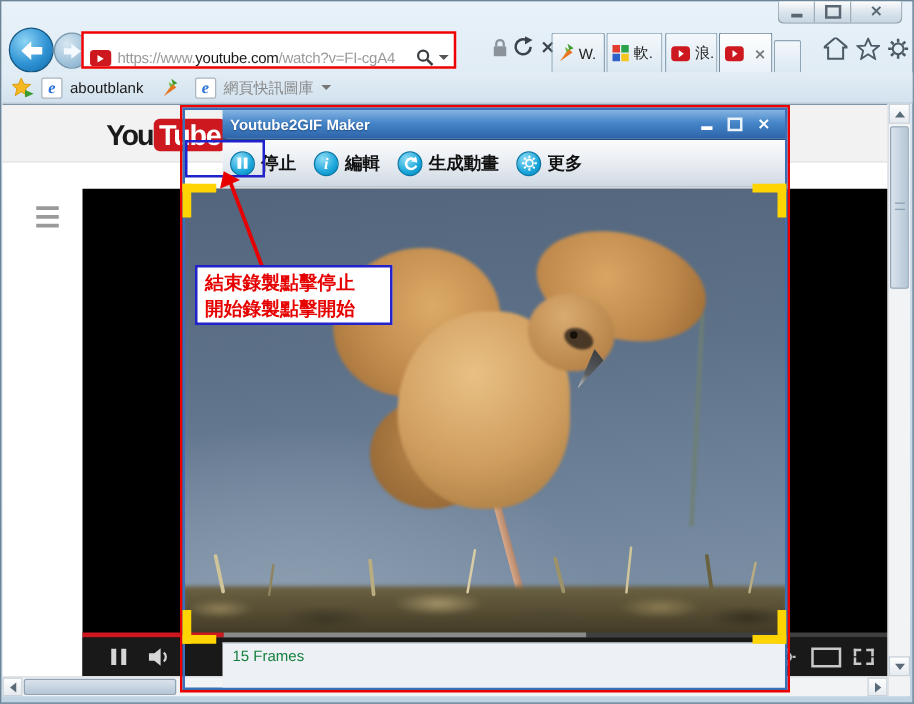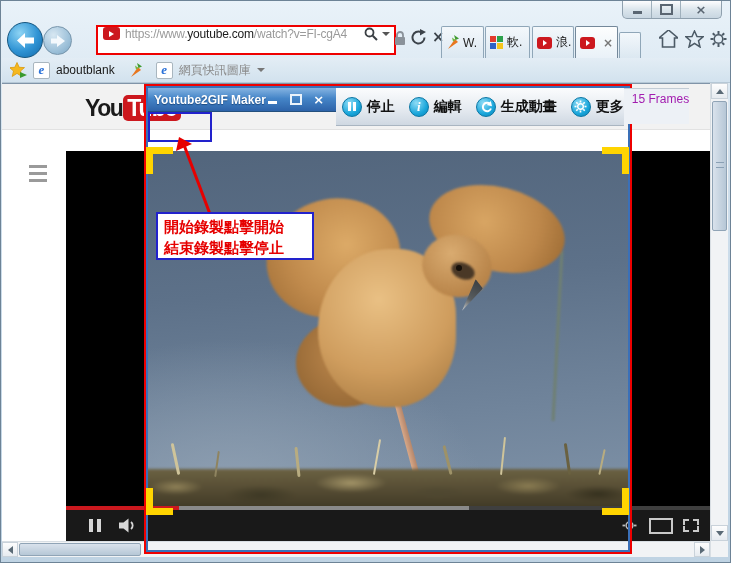--- a/index.html
+++ b/index.html
@@ -15,22 +15,22 @@
   .winbtn:last-child{border-right:none;width:40px;}
   .glyph-min{width:9px;height:3px;background:#5a6672;margin-top:6px;}
   .glyph-max{width:9px;height:7px;border:2px solid #5a6672;}
   .glyph-x{color:#5a6672;font-weight:bold;font-size:13px;line-height:13px;font-family:"DejaVu Sans",sans-serif;}
   
   .navcircle{border-radius:50%;display:flex;align-items:center;justify-content:center;}
   .back{left:6px;top:21px;width:34px;height:34px;
     background:radial-gradient(circle at 35% 30%,#8ed4f4,#2f93d4 55%,#1268a8);border:1px solid #14557f;}
   .fwd{left:42px;top:25px;width:27px;height:27px;
     background:radial-gradient(circle at 35% 30%,#d7e7f2,#9fc2da 60%,#7ba6c4);border:1px solid #7795ab;}
-  .addrbar{left:95px;top:24px;width:300px;height:30px;background:#fff;border:2px solid #ee0000;
-    box-sizing:border-box;display:flex;align-items:flex-start;overflow:hidden;}
+  .addrbar{left:64px;top:24px;width:300px;height:30px;background:#fff;border:2px solid #ee0000;
+    box-sizing:border-box;display:flex;align-items:flex-end;overflow:hidden;}
   .favicon-yt{width:17px;height:13px;background:#cc181e;border-radius:3px;display:flex;align-items:center;justify-content:center;flex:none;}
   .play-tri{width:0;height:0;border-left:5px solid #fff;border-top:3px solid transparent;border-bottom:3px solid transparent;}
   .url{font-size:12px;letter-spacing:-0.2px;white-space:nowrap;margin-left:5px;}
   .url .dom{color:#1b1b1b;} .url .dim{color:#9a9a9a;}
   .addr-tools{margin-left:auto;display:flex;align-items:center;gap:4px;padding-right:4px;}
   .dd-tri{width:0;height:0;border-top:4px solid #555;border-left:4px solid transparent;border-right:4px solid transparent;}
   .ico-txt{font-family:"DejaVu Sans",sans-serif;color:#3c434a;font-size:15px;font-weight:bold;line-height:16px;}
   
   .tab{top:25px;height:32px;box-sizing:border-box;border:1px solid #8fa6b8;border-bottom:none;border-radius:2px 2px 0 0;
     background:linear-gradient(180deg,rgba(255,255,255,.55),rgba(215,228,238,.5));display:flex;align-items:center;padding:0 4px;gap:4px;}
@@ -71,40 +71,40 @@
   .hscroll{left:1px;top:540px;width:708px;height:16px;background:#f1f3f5;border-top:1px solid #d8dee3;box-sizing:border-box;}
   .sb-btn{position:absolute;display:flex;align-items:center;justify-content:center;background:linear-gradient(180deg,#fdfdfd,#e6ebf0);border:1px solid #c9d2da;box-sizing:border-box;}
   .tri-up{width:0;height:0;border-bottom:5px solid #5a6a76;border-left:4px solid transparent;border-right:4px solid transparent;}
   .tri-dn{width:0;height:0;border-top:5px solid #5a6a76;border-left:4px solid transparent;border-right:4px solid transparent;}
   .tri-l{width:0;height:0;border-right:5px solid #5a6a76;border-top:4px solid transparent;border-bottom:4px solid transparent;}
   .tri-r{width:0;height:0;border-left:5px solid #5a6a76;border-top:4px solid transparent;border-bottom:4px solid transparent;}
   .thumb{position:absolute;background:linear-gradient(90deg,#d9e2ec,#b6c7d6);border:1px solid #90a4b6;border-radius:2px;box-sizing:border-box;}
   .thumb.h{background:linear-gradient(180deg,#d9e2ec,#b6c7d6);}
   
   .dialog{left:143px;top:83px;width:488px;height:470px;border:2px solid #ee0000;box-sizing:border-box;z-index:10;}
-  .dlg-inner{width:100%;height:100%;border:2px solid #3a70b8;box-sizing:border-box;display:flex;flex-direction:row;}
+  .dlg-inner{width:100%;height:100%;border:2px solid #3a70b8;box-sizing:border-box;display:flex;flex-direction:column;padding-left:30px;}
   .dlg-title{height:23px;flex:none;display:flex;align-items:center;padding:0 6px;
     background:linear-gradient(180deg,#85b4e2 0%,#4585c8 45%,#2d63a9 100%);border-bottom:1px solid #24507e;}
   .dlg-title-text{color:#fff;font-weight:bold;font-size:12px;text-shadow:0 1px 1px #1c4a80;}
   .dlg-ctrl{margin-left:auto;display:flex;gap:9px;align-items:center;padding-right:4px;}
   .dlg-ctrl .c{width:14px;height:13px;display:flex;align-items:center;justify-content:center;}
   .dg-min{width:9px;height:3px;background:#fff;margin-top:5px;}
   .dg-max{width:8px;height:7px;border:2px solid #eaf2fa;}
   .dg-x{color:#fff;font-weight:bold;font-size:13px;font-family:"DejaVu Sans",sans-serif;}
   .dlg-toolbar{height:37px;flex:none;display:flex;align-items:center;gap:14px;padding-left:6px;
     background:linear-gradient(180deg,#fbfcfd 0%,#e6ebf1 55%,#cfd8e2 100%);border-bottom:1px solid #a9b5c1;}
   .dlg-btn{display:flex;align-items:center;gap:5px;}
   .cicon{width:20px;height:20px;border-radius:50%;flex:none;display:flex;align-items:center;justify-content:center;
     background:radial-gradient(circle at 35% 28%,#8fdcf6,#18a5da 62%,#0c82b4);border:1px solid #0a76a4;box-sizing:border-box;}
   .dlg-btn-label{font-size:14px;font-weight:bold;color:#111;}
   .pause2{display:flex;gap:2px;} .pause2 i{width:3px;height:9px;background:#fff;display:block;}
   .info-i{color:#fff;font-family:"Liberation Serif",serif;font-style:italic;font-weight:bold;font-size:13px;line-height:13px;}
   .dlg-mid{flex:1;pointer-events:none;}
   .dlg-status{height:36px;flex:none;background:#edf1f6;border-top:1px solid #c3ccd5;padding:2px 0 0 8px;box-sizing:border-box;}
-  .status-line{font-size:12px;line-height:16px;color:#a21caf;}
+  .status-line{font-size:12px;line-height:16px;color:#15803d;}
   
   .marker{z-index:40;width:27px;height:27px;box-sizing:border-box;}
   .blue-rect{left:147px;top:111px;width:64px;height:30px;border:2px solid #2222cc;box-sizing:border-box;z-index:45;}
   .tipbox{left:155px;top:211px;width:158px;height:48px;background:#fff;border:2px solid #2222cc;box-sizing:border-box;
     z-index:46;padding:2px 6px;}
   .tipline{color:#e60000;font-weight:bold;font-size:15px;line-height:21px;white-space:nowrap;}
   .blade{position:absolute;border-radius:2px;}
 </style>
 </head>
 <body>
@@ -400,17 +400,17 @@
   <div class="abs marker" style="left:601px;top:146px;border-top:7px solid #ffd400;border-right:7px solid #ffd400;"></div>
   <div class="abs marker" style="left:145px;top:487px;border-bottom:7px solid #ffd400;border-left:7px solid #ffd400;"></div>
   <div class="abs marker" style="left:601px;top:487px;border-bottom:7px solid #ffd400;border-right:7px solid #ffd400;"></div>
 
   <div class="abs blue-rect"></div>
   <svg class="abs" style="left:168px;top:134px;z-index:46;" width="56" height="82" viewBox="0 0 56 82">
     <polygon points="10,2 23,9 7,16" fill="#e60000"></polygon>
     <line x1="15" y1="10" x2="41" y2="79" stroke="#e60000" stroke-width="3"></line>
   </svg>
   <div class="abs tipbox">
+    <div class="tipline">結束錄製點擊停止</div>
     <div class="tipline">開始錄製點擊開始</div>
-    <div class="tipline">結束錄製點擊停止</div>
   </div>
 
 </div>
 
 </body></html>

